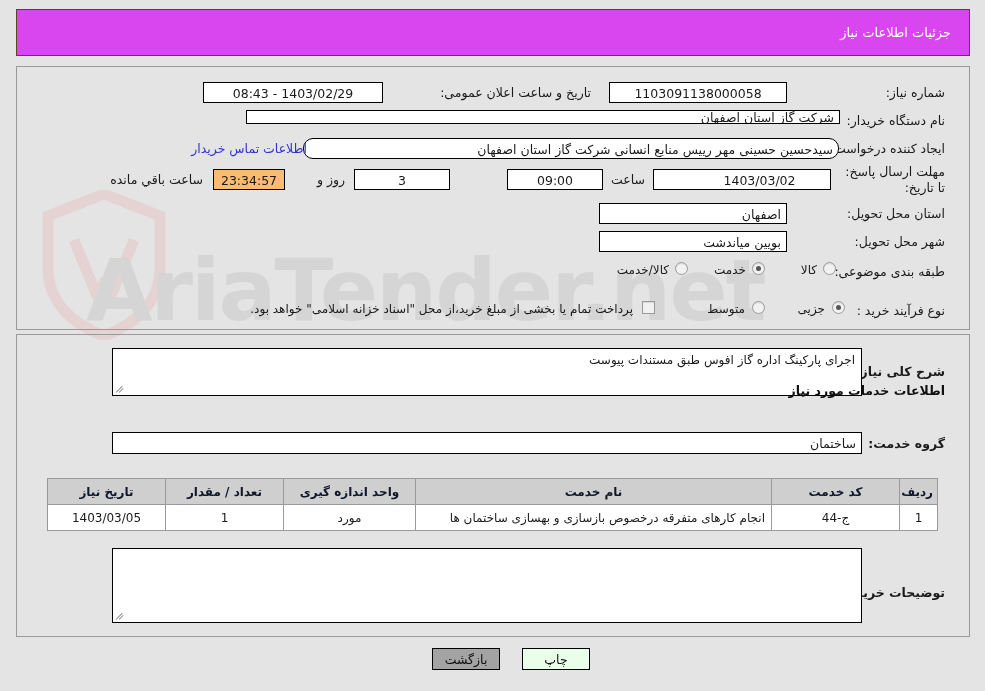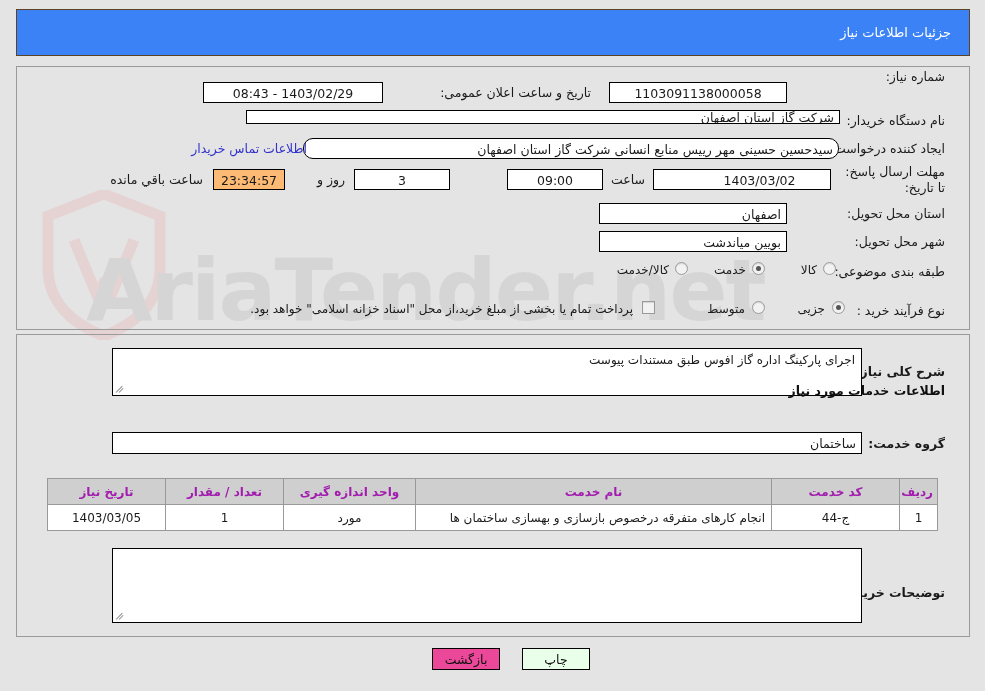--- a/index.html
+++ b/index.html
@@ -41,21 +41,21 @@
     position: absolute;
     left: 40px; top: 10px;
     width: 128px; height: 150px;
   }
 
   
   #titlebar {
     position: absolute;
     left: 16px; top: 9px;
     width: 954px; height: 47px;
-    background: #3b82f6;
+    background: #d946ef;
     border: 1px solid #5d4226;
     display: flex;
     align-items: center;
     justify-content: flex-start;
     padding: 9px 18px;
     z-index: 3;
   }
   #titlebar .t {
     color: #ffffff;
     font-size: 13px;
@@ -176,21 +176,21 @@
     width: 891px;
     border-collapse: collapse;
     z-index: 4;
     background: #fff;
     font-size: 12px;
     table-layout: fixed;
   }
   #tbl th {
     background: #cfcfcf;
     border: 1px solid #999;
-    color: #a21caf;
+    color: #0f172a;
     font-weight: bold;
     font-size: 12px;
     height: 26px;
     padding: 0 4px;
     text-align: center;
   }
   #tbl td {
     background: #ffffff;
     border: 1px solid #999;
     height: 26px;
@@ -208,42 +208,42 @@
     border: 1px solid #000;
     font-size: 12.5px;
     display: flex;
     align-items: center;
     justify-content: center;
     cursor: pointer;
     z-index: 4;
     color: #111;
   }
   #btn-print  { background: #eaffea; }
-  #btn-back   { background: #ec4899; }
+  #btn-back   { background: #a3a3a3; }
 </style>
 </head>
 <body>
 
 <div id="page">
 
   <div id="watermark">
     <svg class="wm-shield" viewBox="0 0 128 150">
       <path d="M64 4 L120 26 V78 C120 112 96 134 64 146 C32 134 8 112 8 78 V26 Z" fill="none" stroke="#e7c3c3" stroke-width="11"></path>
       <path d="M34 50 L58 108 L64 92 L70 108 L94 50" fill="none" stroke="#e7c3c3" stroke-width="11" stroke-linejoin="round"></path>
     </svg>
     <div class="wm-text">AriaTender.net</div>
   </div>
 
   <div id="titlebar">
     <span class="t">جزئیات اطلاعات نیاز</span>
   </div>
 
   <div class="panel" id="panel-top"></div>
 
-  <div class="lbl" style="right:40px; top:69px;text-align:right;">شماره نیاز:</div>
+  <div class="lbl" style="right:40px; top:85px;text-align:right;">شماره نیاز:</div>
   <div class="fld center" style="right:198px; top:82px; width:178px; height:21px;">1103091138000058</div>
 
   <div class="lbl" style="right:394px; top:85px;">تاریخ و ساعت اعلان عمومی:</div>
   <div class="fld center" style="right:602px; top:82px; width:180px; height:21px;">1403/02/29 - 08:43</div>
 
   <div class="lbl" style="right:40px; top:113px;">نام دستگاه خریدار:</div>
   <div class="fld rightx" style="right:145px; top:110px; width:594px; height:14px;">شرکت گاز استان اصفهان</div>
 
   <div class="lbl" style="right:40px; top:141px;">ایجاد کننده درخواست:</div>
   <div class="fld rightx" style="right:146px; top:138px; width:536px; height:21px;border-radius:10px;">سیدحسین حسینی مهر رییس منابع انسانی شرکت گاز استان اصفهان</div>

